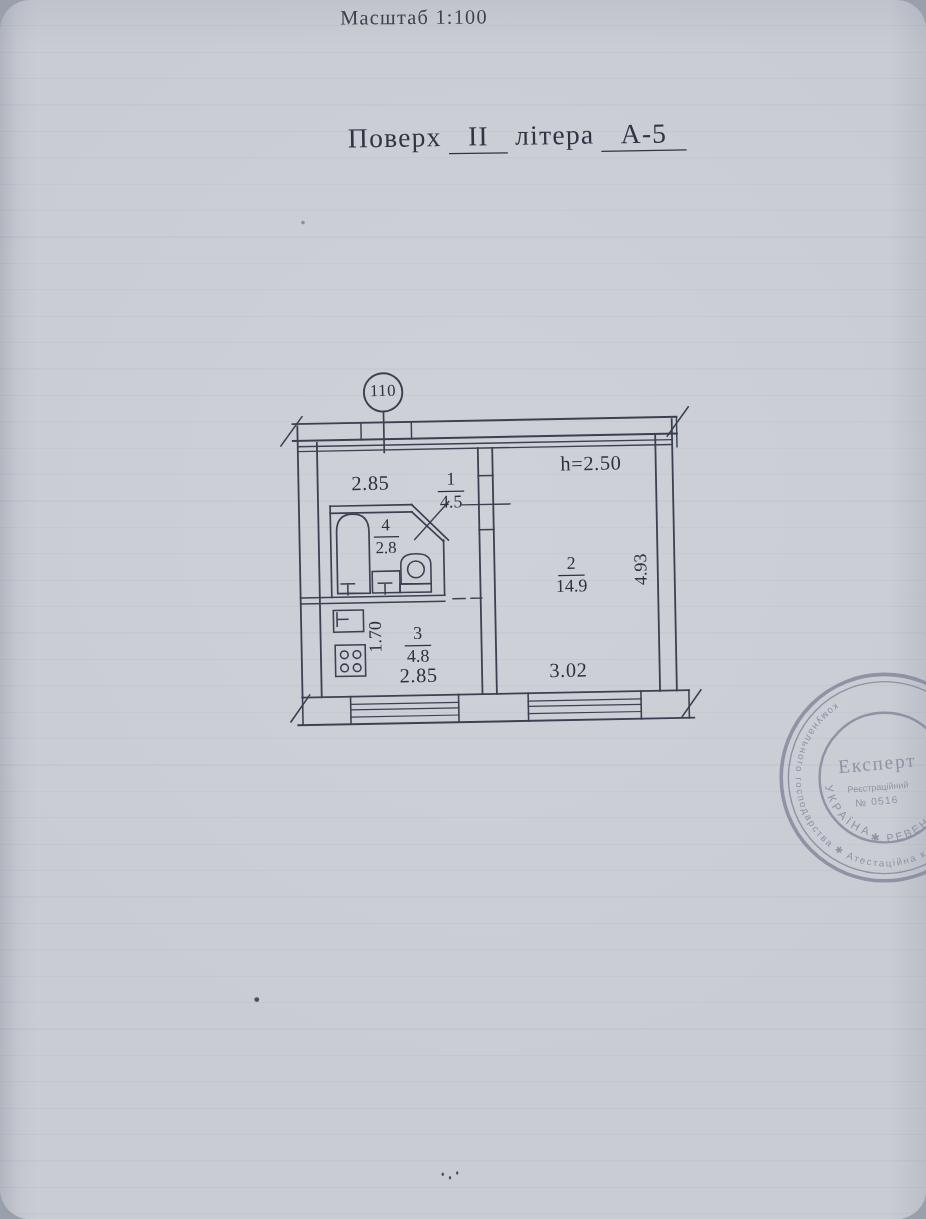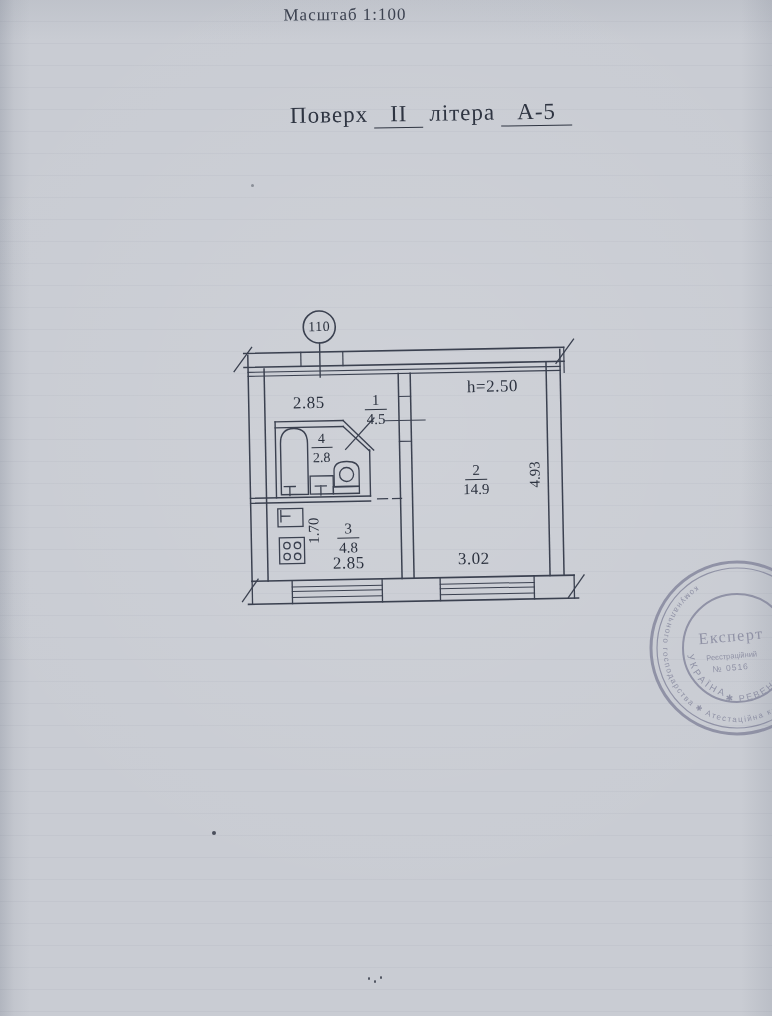--- a/index.html
+++ b/index.html
@@ -7,20 +7,21 @@
     position:relative;width:772px;height:1016px;overflow:hidden;
     background:
       radial-gradient(ellipse 90% 70% at 52% 42%, rgba(255,255,255,0.10), rgba(0,0,0,0) 70%),
       linear-gradient(90deg, rgba(70,80,100,0.18) 0px, rgba(70,80,100,0.05) 14px, rgba(0,0,0,0) 30px),
       linear-gradient(90deg, rgba(0,0,0,0) 96%, rgba(60,70,90,0.10) 100%),
       linear-gradient(180deg, rgba(120,128,142,0.12) 0, rgba(0,0,0,0) 40px),
       repeating-linear-gradient(180deg, rgba(0,0,0,0) 0px, rgba(0,0,0,0) 21px, rgba(80,92,116,0.05) 21px, rgba(80,92,116,0.05) 22px),
       #c9ccd3;
     font-family:"Liberation Serif","DejaVu Serif",serif;
     color:#343a46;
+    border-radius:25px;
   }
   .scale-label{
     position:absolute;top:5px;left:250px;width:190px;text-align:center;
     font-size:17px;letter-spacing:1px;color:#3c4250;transform:rotate(-0.4deg);
   }
   .main-title{
     position:absolute;top:103px;left:284px;font-size:23px;letter-spacing:1px;
     color:#2f3542;white-space:nowrap;transform:rotate(-0.9deg);transform-origin:left center;
   }
   .main-title .word{padding:0 6px;}

